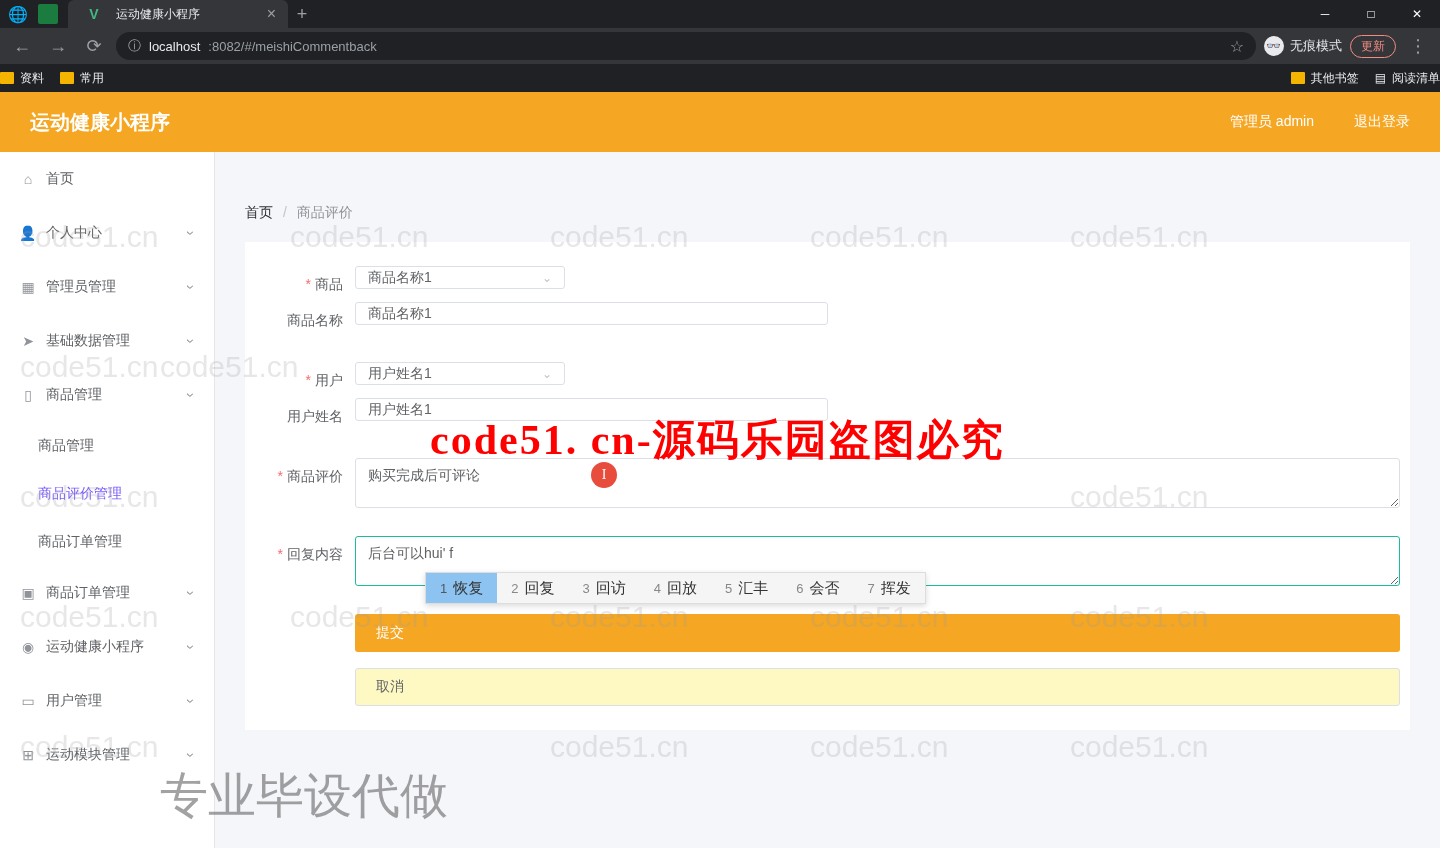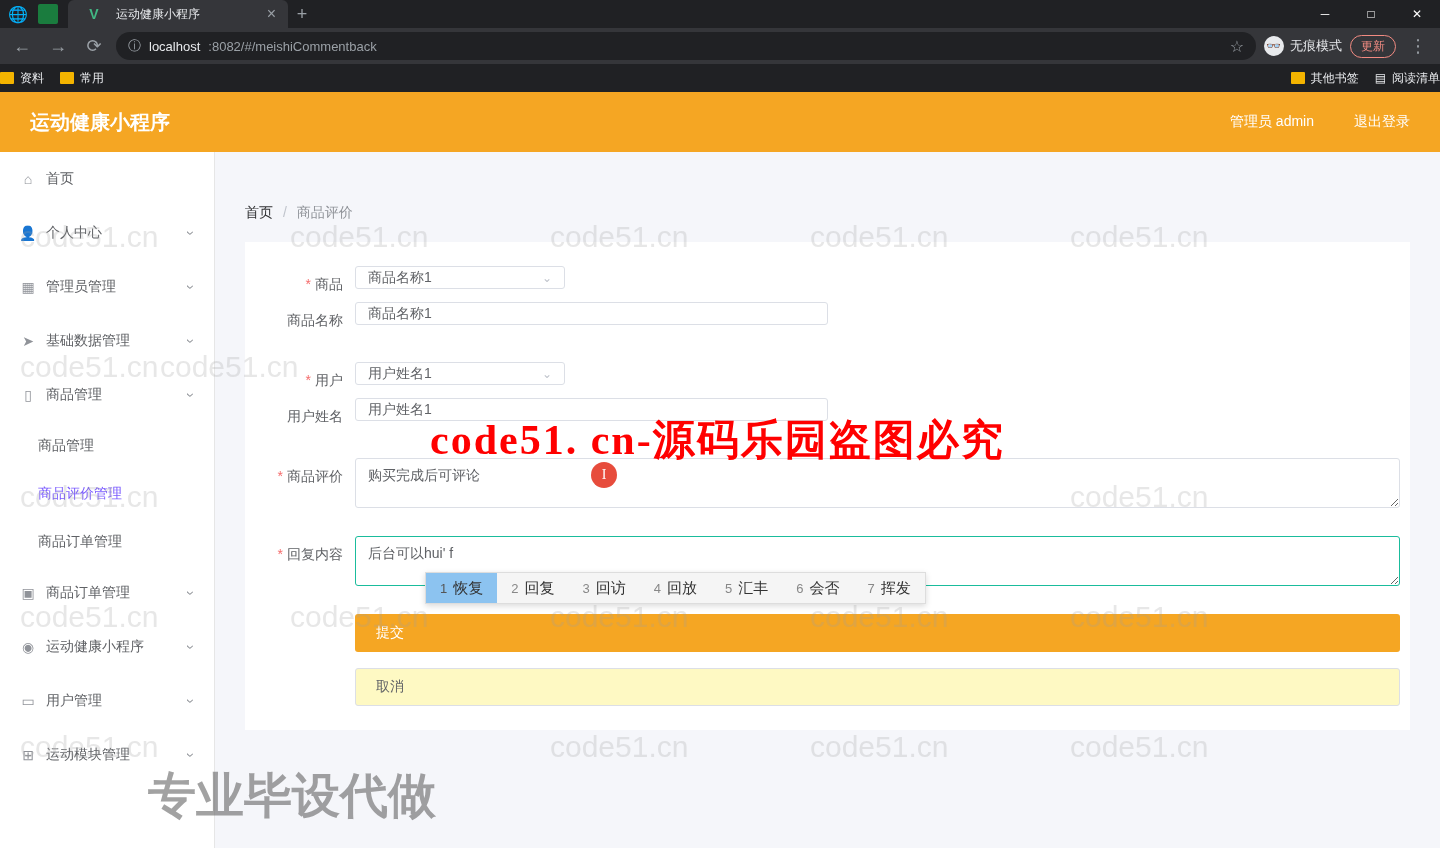--- a/index.html
+++ b/index.html
@@ -69,21 +69,21 @@
 
 
 .ime-bar { position: absolute; left: 70px; top: 36px; background: #f5f5f5; border: 1px solid #ddd; display: flex; height: 32px; font-size: 15px; color: #333; box-shadow: 0 2px 6px rgba(0,0,0,.15); }
 .ime-item { display: flex; align-items: center; padding: 0 14px; gap: 6px; cursor: pointer; }
 .ime-item.selected { background: #8cc3f0; }
 .ime-num { color: #888; font-size: 13px; }
 .ime-item.selected .ime-num { color: #555; }
 
 
 .watermark-red { position: fixed; left: 430px; top: 412px; color: #ff0000; font-size: 42px; font-weight: bold; font-family: SimSun, serif; letter-spacing: 2px; pointer-events: none; z-index: 100; }
-.watermark-gray { position: fixed; left: 148px; bottom: 20px; color: rgba(100,100,100,.6); font-size: 48px; font-weight: bold; font-family: "Microsoft YaHei"; pointer-events: none; z-index: 100; }
+.watermark-gray { position: fixed; left: 160px; bottom: 20px; color: rgba(100,100,100,.6); font-size: 48px; font-weight: normal; font-family: "Microsoft YaHei"; pointer-events: none; z-index: 100; }
 .watermark-bg { position: fixed; color: rgba(160,160,160,.25); font-size: 30px; pointer-events: none; z-index: 50; }
 
 
 .click-dot { position: fixed; left: 591px; top: 462px; width: 26px; height: 26px; background: #e74c3c; border-radius: 50%; display: flex; align-items: center; justify-content: center; color: #fff; font-size: 14px; font-family: serif; z-index: 200; }
 </style>
 </head>
 <body>
 
 <div class="browser-chrome">
   <div class="tab-bar">

